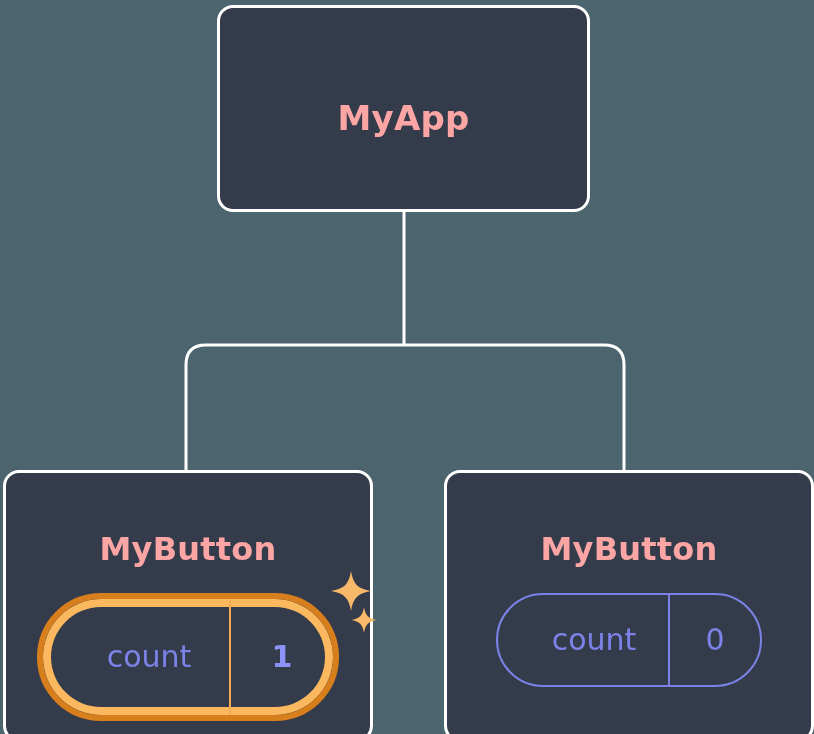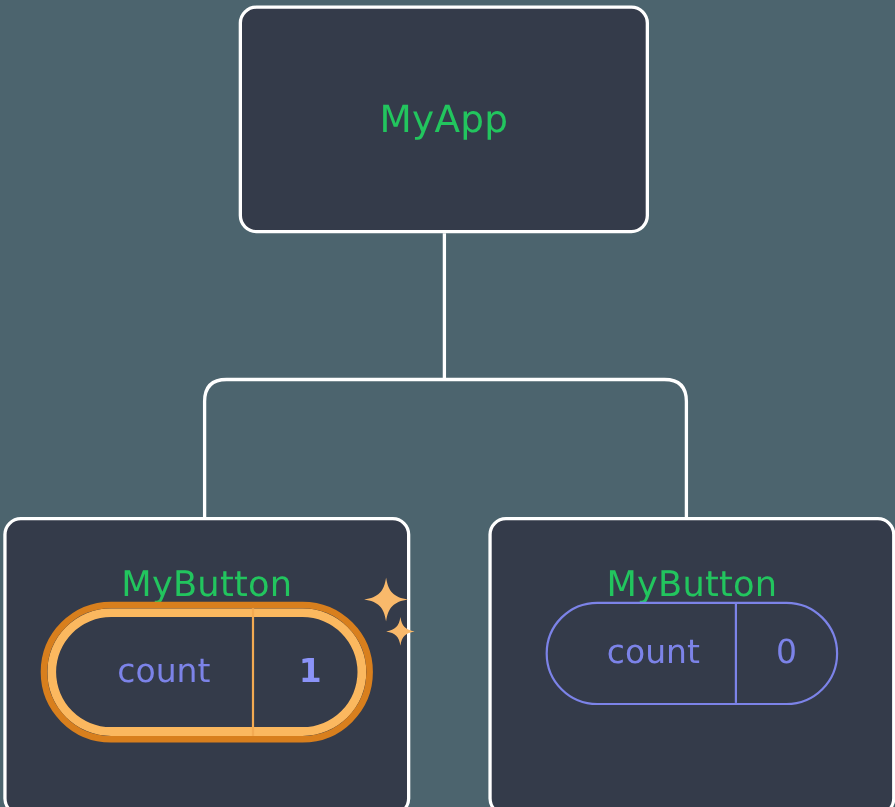--- a/index.html
+++ b/index.html
@@ -58,34 +58,36 @@
   }
   .node-child-right {
     left: 444px;
     top: 470px;
     width: 370px;
     height: 272px;
     padding-top: 42px;
   }
 
   .node-title {
-    color: #22c55e;
+    color: #fca5a5;
     font-size: 32px;
-    font-weight: 400;
+    font-weight: 700;
     letter-spacing: 0.2px;
     line-height: 1;
     white-space: nowrap;
+    margin-top: 18px;
   }
   .node-root .node-title {
     font-size: 34px;
   }
 
   
   .pill-wrap {
     position: relative;
+    margin-top: 28px;
     display: flex;
     align-items: center;
     justify-content: center;
   }
   .pill {
     box-sizing: border-box;
     display: flex;
     align-items: stretch;
     height: 94px;
     border-radius: 47px;

